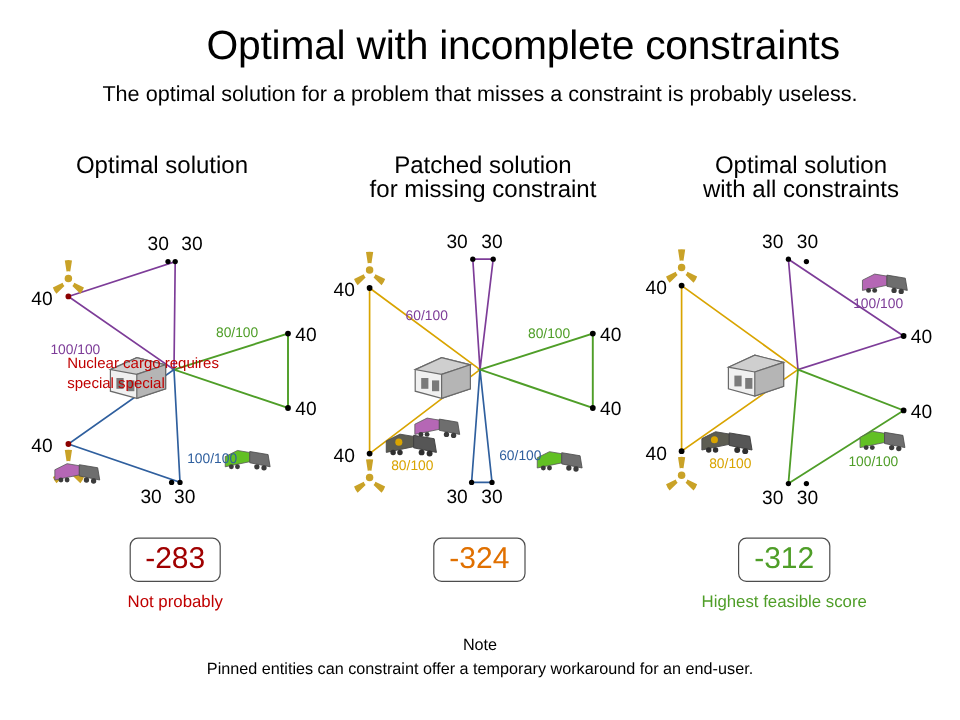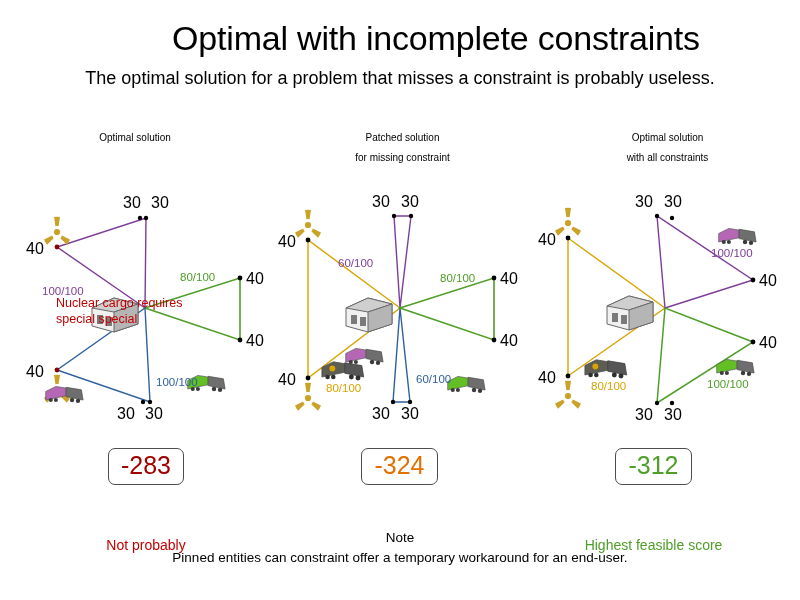--- a/index.html
+++ b/index.html
@@ -19,33 +19,33 @@
   }
   .subtitle{
     position:absolute;top:68px;left:0;width:800px;
     text-align:center;font-size:18px;font-weight:400;
   }
   .panel{position:absolute;top:120px;height:320px;}
   #panel-1{left:0px;width:270px;}
   #panel-2{left:270px;width:265px;}
   #panel-3{left:535px;width:265px;}
   .panel-title{
-    width:100%;text-align:center;font-size:10px;line-height:20px;
+    width:100%;text-align:center;font-size:20px;line-height:20px;
     font-weight:400;color:#000;padding-top:8px;
   }
   .panel-title span{display:block;}
   .svgwrap{position:absolute;top:0;left:0;width:100%;height:320px;}
   .warn{
     position:absolute;left:8px;top:175px;width:190px;
     color:#c00000;font-size:12.5px;line-height:16px;margin-left:48px;
   }
   .warn span{display:block;}
   .scorebox{
     position:absolute;top:448px;
-    display:flex;flex-direction:column;align-items:center;gap:44px;
+    display:flex;flex-direction:column;align-items:center;
   }
   #score-1{left:0;width:292px;}
   #score-2{left:292px;width:215px;}
   #score-3{left:507px;width:293px;}
   .score-pill{
     border:1.6px solid #4d4d4d;border-radius:7px;
     padding:2px 12px 4px 12px;background:#fff;
     font-size:25px;line-height:29px;font-weight:400;
   }
   .score-caption{margin-top:8px;font-size:14px;}

